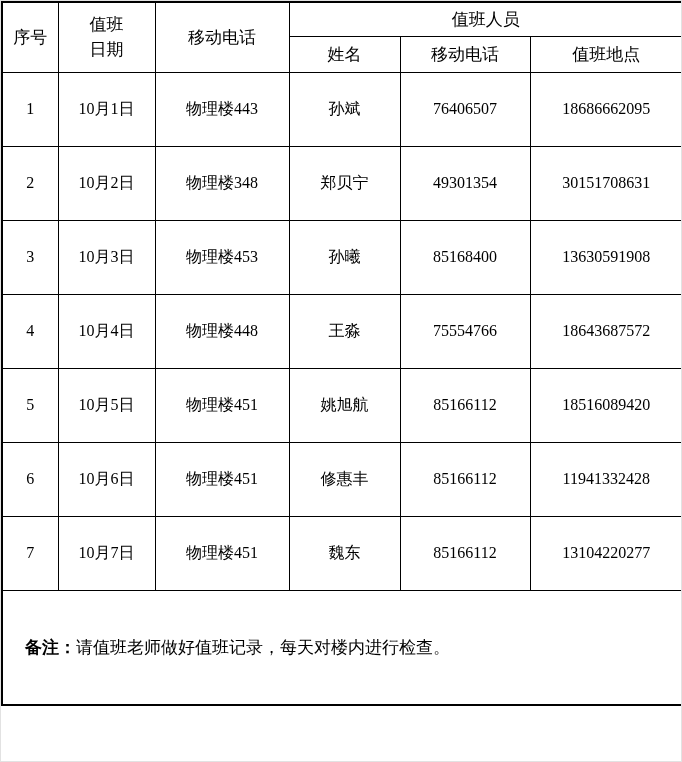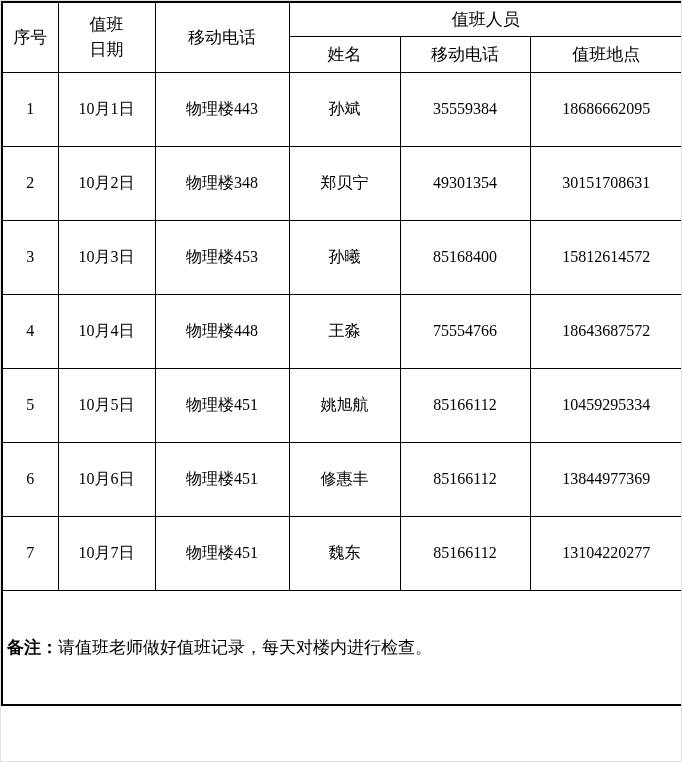--- a/index.html
+++ b/index.html
@@ -48,21 +48,21 @@
   col.c-mobile   { width: 153px; }
   tr.hdr-top  { height: 34px; }
   tr.hdr-sub  { height: 36px; }
   tr.data-row { height: 74px; }
   tr.data-row td { font-size: 16px; }
   th.wrap { white-space: pre-line; line-height: 1.5; }
   tr.remark-row { height: 115px; }
   tr.remark-row td {
     text-align: left;
     vertical-align: middle;
-    padding-left: 4px;
+    padding-left: 22px;
     font-size: 17px;
   }
   .remark-label { font-weight: bold; }
 </style>
 </head>
 <body>
 
 <div class="page">
 
 
@@ -88,62 +88,62 @@
       <th>姓名</th>
       <th>移动电话</th>
       <th>值班地点</th>
     </tr>
 
     <tr class="data-row">
       <td>1</td>
       <td>10月1日</td>
       <td>物理楼443</td>
       <td>孙斌</td>
-      <td>35559384</td>
+      <td>76406507</td>
       <td>18686662095</td>
     </tr>
     <tr class="data-row">
       <td>2</td>
       <td>10月2日</td>
       <td>物理楼348</td>
       <td>郑贝宁</td>
       <td>49301354</td>
       <td>30151708631</td>
     </tr>
     <tr class="data-row">
       <td>3</td>
       <td>10月3日</td>
       <td>物理楼453</td>
       <td>孙曦</td>
       <td>85168400</td>
-      <td>15812614572</td>
+      <td>13630591908</td>
     </tr>
     <tr class="data-row">
       <td>4</td>
       <td>10月4日</td>
       <td>物理楼448</td>
       <td>王淼</td>
       <td>75554766</td>
       <td>18643687572</td>
     </tr>
     <tr class="data-row">
       <td>5</td>
       <td>10月5日</td>
       <td>物理楼451</td>
       <td>姚旭航</td>
       <td>85166112</td>
-      <td>10459295334</td>
+      <td>18516089420</td>
     </tr>
     <tr class="data-row">
       <td>6</td>
       <td>10月6日</td>
       <td>物理楼451</td>
       <td>修惠丰</td>
       <td>85166112</td>
-      <td>13844977369</td>
+      <td>11941332428</td>
     </tr>
     <tr class="data-row">
       <td>7</td>
       <td>10月7日</td>
       <td>物理楼451</td>
       <td>魏东</td>
       <td>85166112</td>
       <td>13104220277</td>
     </tr>
 

